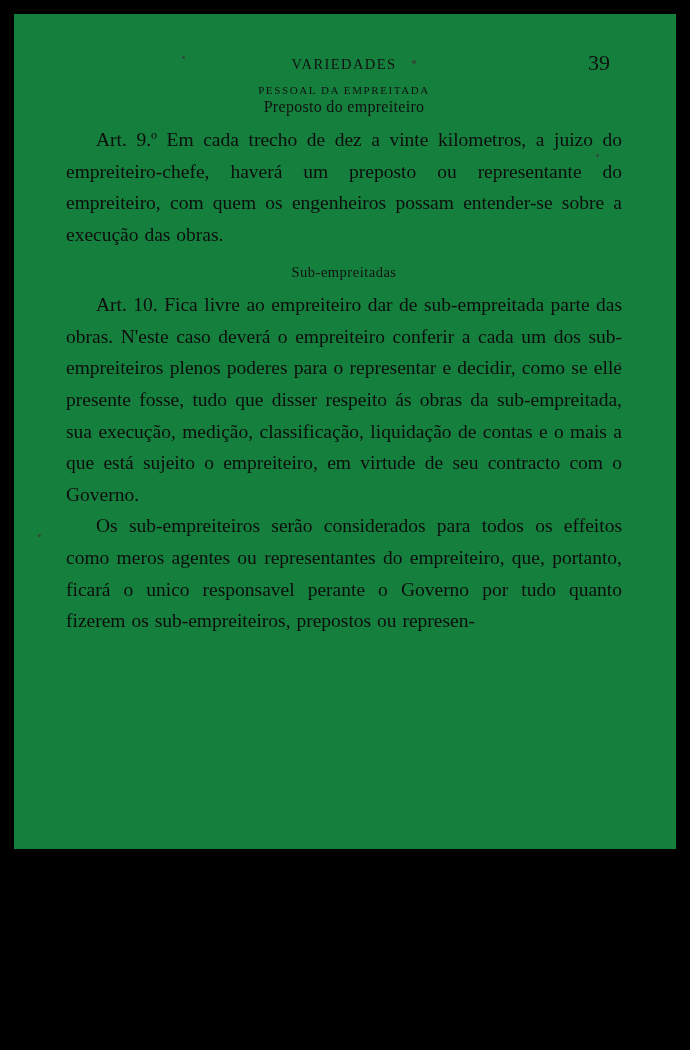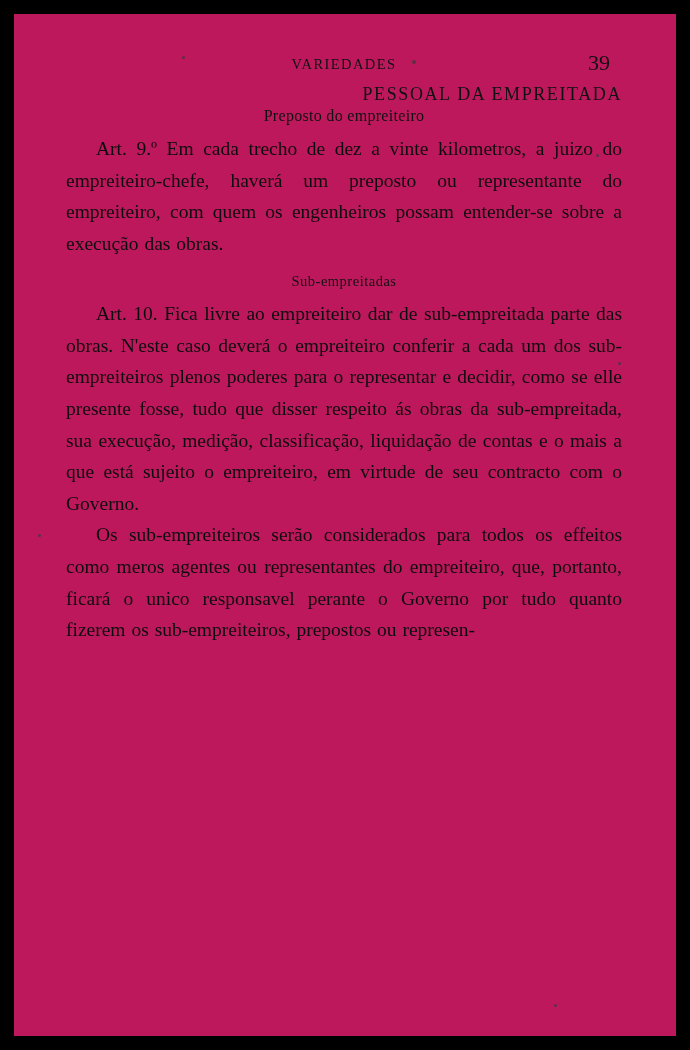--- a/index.html
+++ b/index.html
@@ -13,22 +13,22 @@
     height: 1050px;
     background: #000000;
     overflow: hidden;
     font-family: "Liberation Serif", serif;
   }
   .paper {
     position: absolute;
     left: 14px;
     top: 14px;
     width: 662px;
-    height: 1022px;
-    background: #be185d;
+    height: 835px;
+    background: #15803d;
     overflow: hidden;
   }
   .inner {
     position: absolute;
     left: 52px;
     top: 36px;
     width: 556px;
   }
   .running-head {
     position: relative;
@@ -68,22 +68,22 @@
   }
   h2.section {
     margin: 14px 0 8px 0;
     text-align: center;
     font-size: 23px;
     font-weight: bold;
     color: #0d0d0d;
     letter-spacing: 0.3px;
   }
   .subhead {
-    text-align: right;
-    font-size: 18px;
+    text-align: center;
+    font-size: 11px;
     letter-spacing: 1.6px;
     margin: 2px 0 2px 0;
     color: #111;
     text-transform: uppercase;
   }
   .subhead2 {
     text-align: center;
     font-size: 16px;
     margin: 2px 0 8px 0;
     color: #111;

